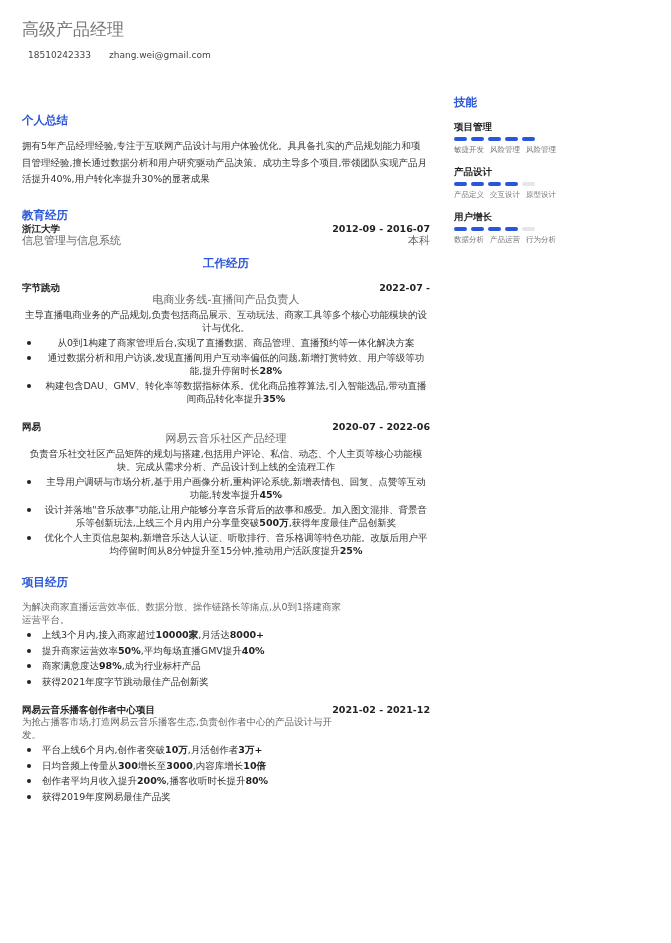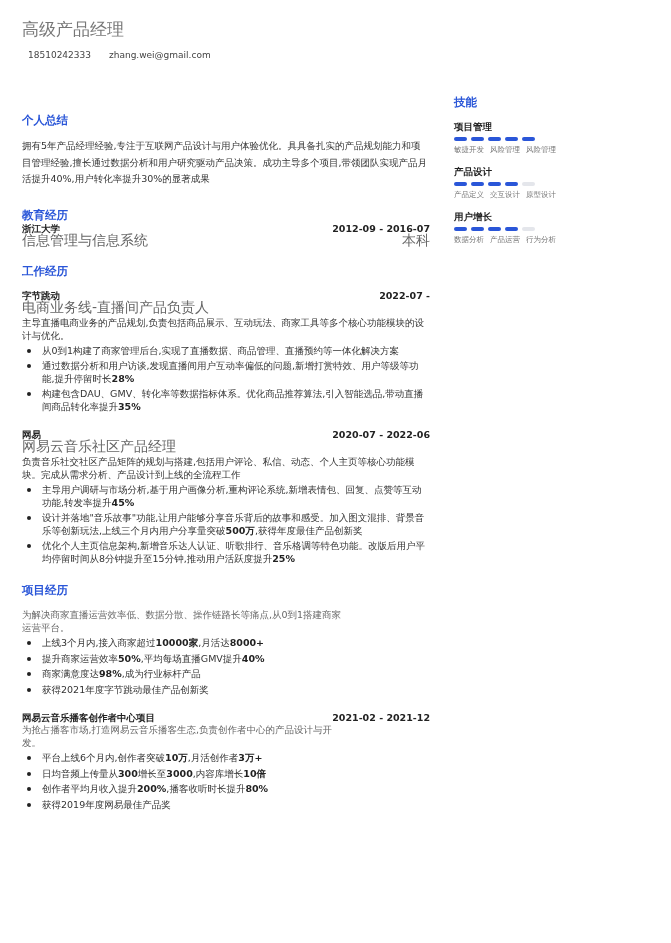--- a/index.html
+++ b/index.html
@@ -14,24 +14,24 @@
   .left { position: absolute; left: 22px; top: 113px; width: 408px; }
   .right { position: absolute; left: 454px; top: 95px; width: 192px; }
 
   .sec-title { font-size: 11.5px; font-weight: bold; color: #2a56d8; line-height: 15px; }
   .para { font-size: 9.5px; line-height: 16.5px; color: #333; }
 
   .summary .para { margin-top: 10px; }
   .edu { margin-top: 20px; }
   .row { display: flex; justify-content: space-between; align-items: baseline; }
   .bold { font-weight: bold; font-size: 9.5px; color: #222; line-height: 12px; }
-  .sub { font-size: 14px; color: #666; line-height: 11px; }
+  .sub { font-size: 11px; color: #666; line-height: 11px; }
   .edu .row:first-of-type { margin-top: 11px; }
 
-  .work { margin-top: 18px; }
+  .work { margin-top: 10px; text-align: center; }
   .job { margin-top: 11px; }
   .job + .job { margin-top: 16px; }
   .desc { font-size: 9.5px; line-height: 13px; color: #333; margin-top: 3px; }
   ul.bullets { list-style: none; margin-top: 3px; }
   ul.bullets li { position: relative; padding-left: 20px; font-size: 9.5px; line-height: 12.5px; color: #333; margin-top: 3px; }
   ul.bullets li::before { content: ""; position: absolute; left: 5px; top: 4px; width: 4px; height: 4px; background: #222; border-radius: 50%; }
   ul.bullets li b { font-weight: bold; color: #222; }
 
   .proj { margin-top: 18px; }
   .proj-desc { width: 320px; }

